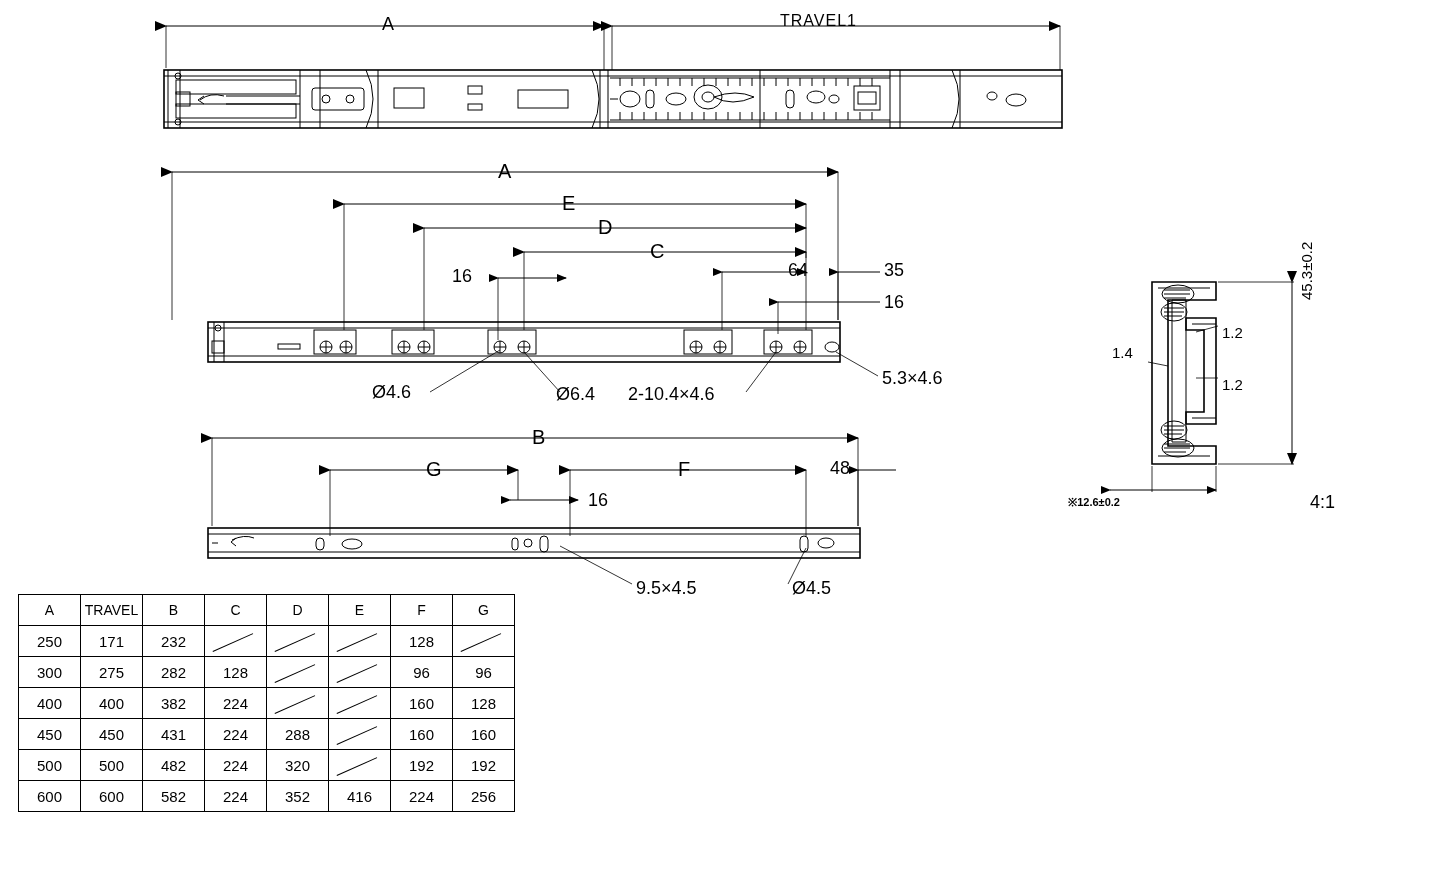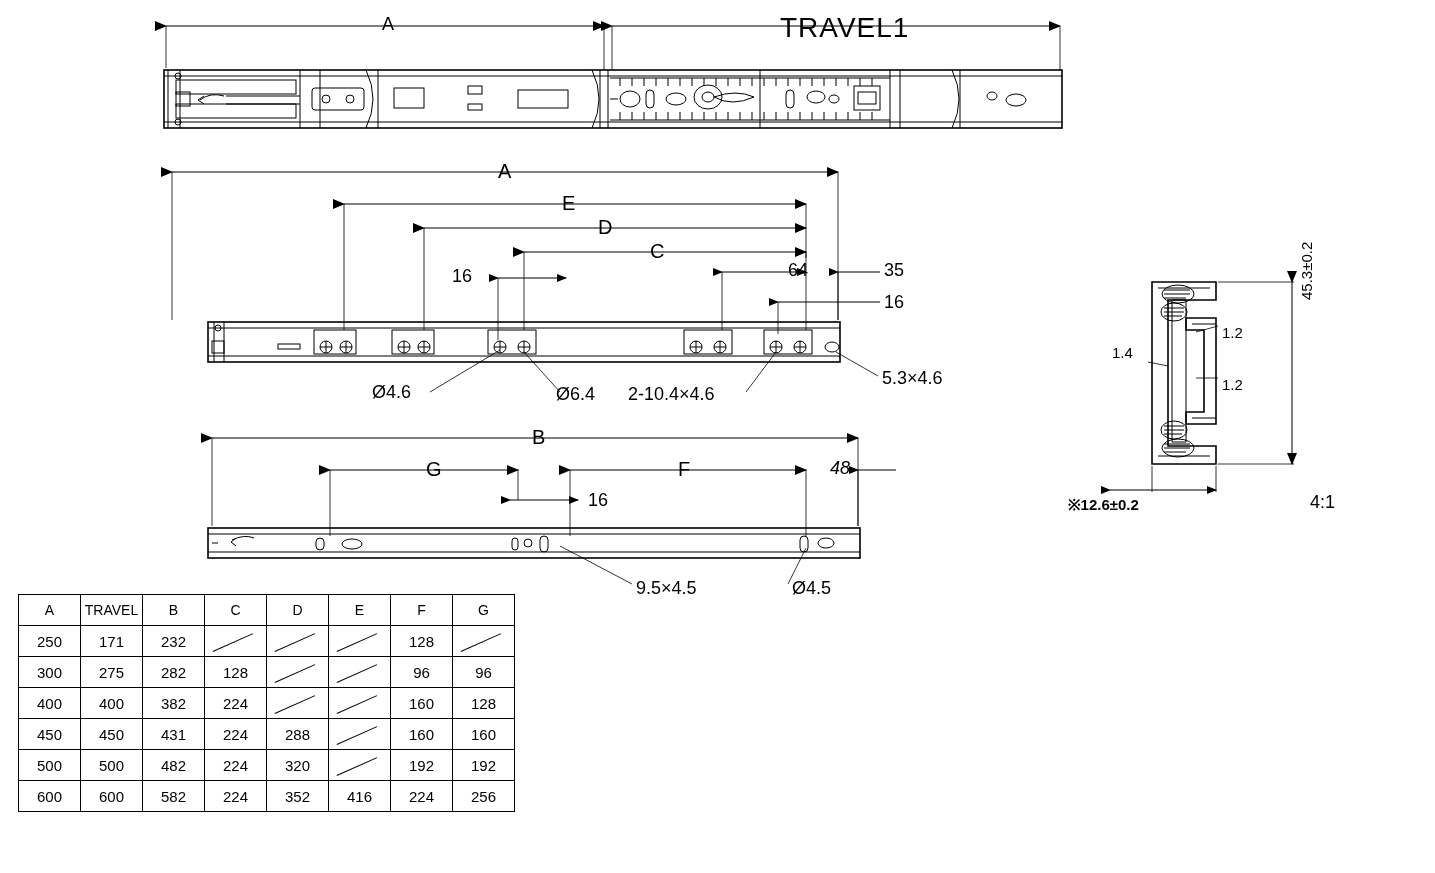--- a/index.html
+++ b/index.html
@@ -228,47 +228,47 @@
     <path class="thin" d="M1152,466 V492 M1216,466 V492"></path>
 
     <path class="thin" d="M1196,332 L1218,326"></path>
     <path class="thin" d="M1196,378 L1218,378"></path>
     <path class="thin" d="M1168,366 L1148,362"></path>
   </g>
 
 </svg>
 
 <div style="position:absolute;left:382px;top:14px;" class="dim">A</div>
-<div style="position:absolute;left:780px;top:12px;font-size:28px;letter-spacing:1px;">TRAVEL1</div>
+<div style="position:absolute;left:780px;top:12px;font-size:16px;letter-spacing:1px;">TRAVEL1</div>
 
 <div style="position:absolute;left:498px;top:160px;font-size:20px;">A</div>
 <div style="position:absolute;left:562px;top:192px;font-size:20px;">E</div>
 <div style="position:absolute;left:598px;top:216px;font-size:20px;">D</div>
 <div style="position:absolute;left:650px;top:240px;font-size:20px;">C</div>
 <div style="position:absolute;left:452px;top:266px;" class="dim">16</div>
 <div style="position:absolute;left:760px;top:260px;margin-left:28px;" class="dim">64</div>
 <div style="position:absolute;left:884px;top:260px;" class="dim">35</div>
 <div style="position:absolute;left:884px;top:292px;" class="dim">16</div>
 
 <div style="position:absolute;left:372px;top:382px;" class="dim">Ø4.6</div>
 <div style="position:absolute;left:556px;top:384px;" class="dim">Ø6.4</div>
 <div style="position:absolute;left:628px;top:384px;" class="dim">2-10.4×4.6</div>
 <div style="position:absolute;left:882px;top:368px;" class="dim">5.3×4.6</div>
 
 <div style="position:absolute;left:532px;top:426px;font-size:20px;">B</div>
 <div style="position:absolute;left:426px;top:458px;font-size:20px;">G</div>
 <div style="position:absolute;left:678px;top:458px;font-size:20px;">F</div>
-<div style="position:absolute;left:830px;top:458px;font-style:italic;" class="dim">48</div>
+<div style="position:absolute;left:830px;top:458px;" class="dim">48</div>
 <div style="position:absolute;left:588px;top:490px;" class="dim">16</div>
 <div style="position:absolute;left:636px;top:578px;" class="dim">9.5×4.5</div>
 <div style="position:absolute;left:792px;top:578px;" class="dim">Ø4.5</div>
 
 <div style="position:absolute;left:1298px;top:300px;font-size:15px;
             transform:rotate(-90deg);transform-origin:left top;width:160px;">45.3±0.2</div>
-<div style="position:absolute;left:1068px;top:494px;font-size:15px;font-weight:bold;">※12.6±0.2</div>
+<div style="position:absolute;left:1068px;top:494px;font-size:11px;font-weight:bold;">※12.6±0.2</div>
 <div style="position:absolute;left:1222px;top:316px;" class="dimsm">1.2</div>
 <div style="position:absolute;left:1112px;top:336px;" class="dimsm">1.4</div>
 <div style="position:absolute;left:1222px;top:368px;" class="dimsm">1.2</div>
 <div style="position:absolute;left:1310px;top:492px;" class="dim">4:1</div>
 
 <table class="tbl">
   <thead>
         <tr id="thead-row">
           <th>A</th>
           <th>TRAVEL</th>

